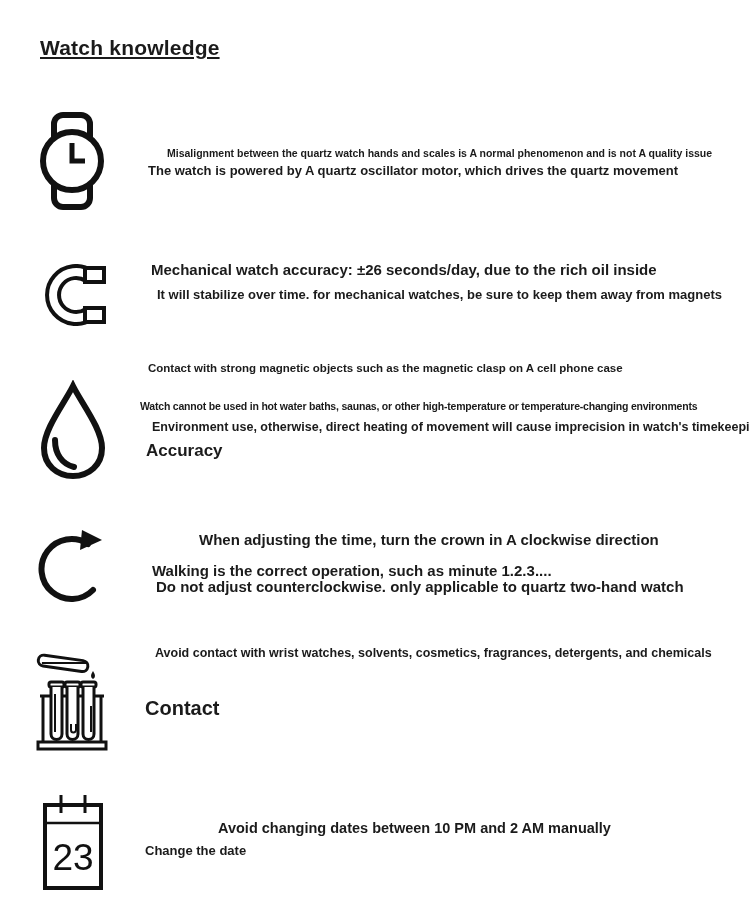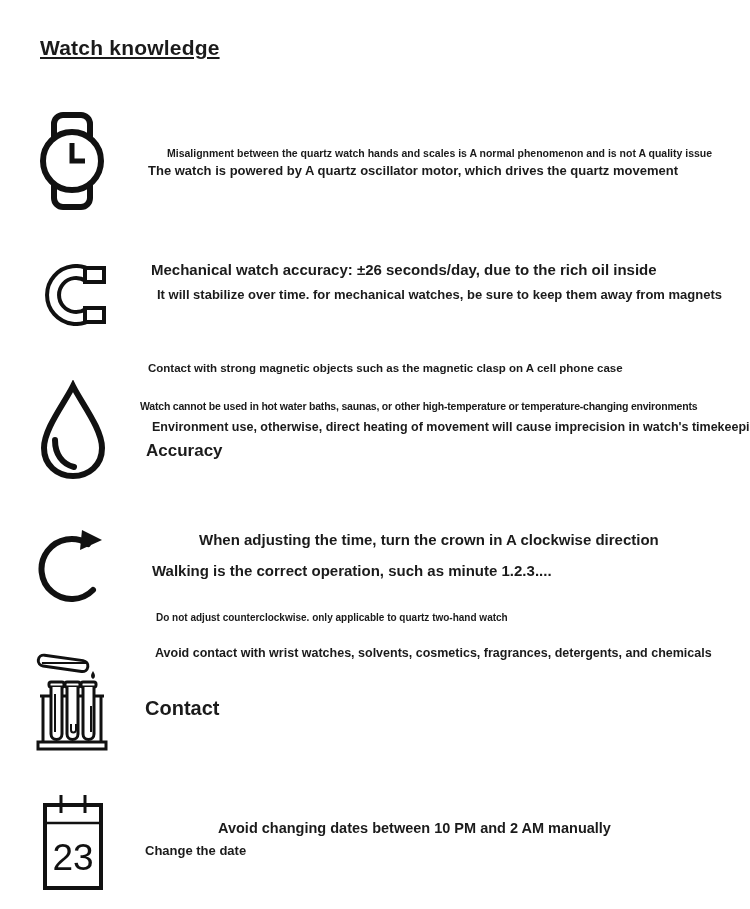--- a/index.html
+++ b/index.html
@@ -14,21 +14,21 @@
   .s0a{left:167px; top:147px; font-size:10.5px;}
   .s0b{left:148px; top:163px; font-size:13px;}
   .s1a{left:151px; top:261px; font-size:15px;}
   .s1b{left:157px; top:287px; font-size:13px;}
   .s1c{left:148px; top:314px; font-size:11.5px;margin-top:48px;}
   .s2a{left:140px; top:400px; font-size:10.5px; letter-spacing:-.2px;}
   .s2b{left:152px; top:420px; font-size:12.5px;}
   .s2c{left:146px; top:441px; font-size:17px;text-align:right;}
   .s3a{left:199px; top:531px; font-size:15px;}
   .s3b{left:152px; top:562px; font-size:15px;}
-  .s3c{left:156px; top:612px; font-size:10px;}
+  .s3c{left:156px; top:578px; font-size:15px;}
   .s4a{left:155px; top:646px; font-size:12.5px;}
   .s4b{left:145px; top:697px; font-size:20px;}
   .s5a{left:218px; top:820px; font-size:14.5px;}
   .s5b{left:145px; top:843px; font-size:13px;}
   .ic{position:absolute;}
   .ic svg{display:block;}
 </style>
 </head>
 <body>
 

